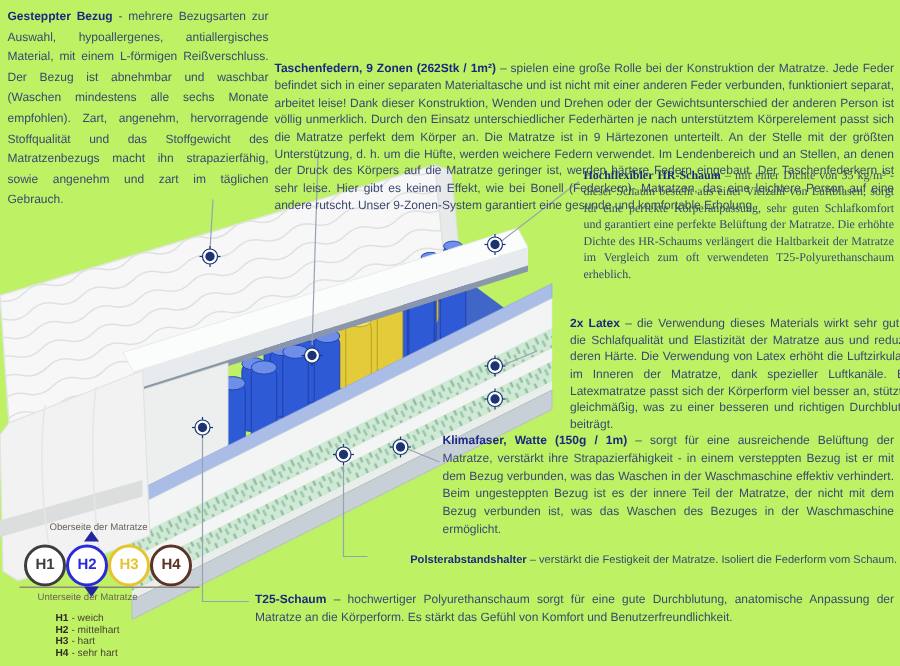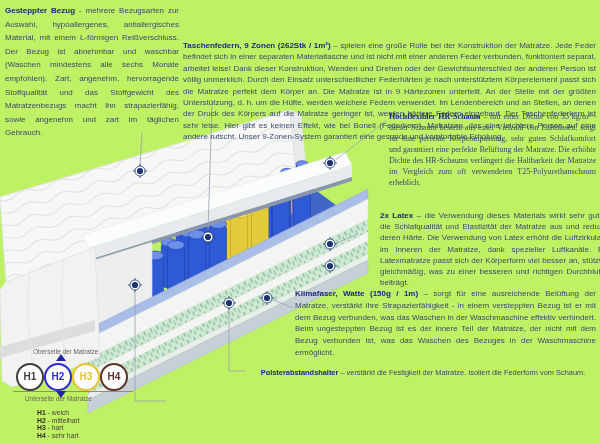--- a/index.html
+++ b/index.html
@@ -7,21 +7,21 @@
          font-family:"Liberation Sans",sans-serif;}
   svg{position:absolute;left:0;top:0;}
   .blk{position:absolute;margin:0;font:8px/11.4px "Liberation Sans",sans-serif;
        color:#3c4772;text-align:justify;}
   .blk b{color:#1c2880;}
   .blk.cover{left:5px;top:4px;width:174px;line-height:13.6px;}
   .blk.springs{left:183px;top:4px;width:413px;line-height:11.4px;margin-top:36px;}
   .blk.hr{left:389px;top:111px;width:207px;line-height:11px;font-family:Liberation Serif, serif;}
   .blk.latex{left:380px;top:210px;width:234px;line-height:11.2px;}
   .blk.klima{left:295px;top:288px;width:301px;line-height:11.8px;}
-  .blk.spacer{left:248px;top:367px;width:350px;white-space:nowrap;font-size:7.4px;text-align:center;}
+  .blk.spacer{left:248px;top:367px;width:350px;white-space:nowrap;font-size:7.4px;text-align:right;}
   .blk.t25{left:170px;top:394px;width:426px;line-height:11.5px;}
   .legend{position:absolute;left:12px;top:345px;width:150px;height:99px;}
   .lg-label{position:absolute;font-size:6.4px;color:#6b635a;white-space:nowrap;}
   .lg-top{left:21px;top:3px;}
   .lg-bottom{left:13px;top:50px;}
   .lg-circles{position:absolute;left:4px;top:18px;display:flex;}
   .zc{width:24px;height:24px;border-radius:50%;border:2.5px solid #3d3d3d;
       font:bold 10px/24px "Liberation Sans",sans-serif;text-align:center;color:#3d3d3d;
       background:#fff;box-sizing:content-box;}
   .z0{border-color:#3d3d3d;color:#3d3d3d;}
@@ -225,20 +225,21 @@
   <p class="blk springs"><b>Taschenfedern, 9 Zonen (262Stk / 1m²)</b> <span>–  spielen eine große Rolle bei der Konstruktion der Matratze. Jede Feder befindet sich in einer separaten Materialtasche und ist nicht mit einer anderen Feder verbunden, funktioniert separat, arbeitet leise! Dank dieser Konstruktion, Wenden und Drehen oder der Gewichtsunterschied der anderen Person ist völlig unmerklich. Durch den Einsatz unterschiedlicher Federhärten je nach unterstütztem Körperelement passt sich die Matratze perfekt dem Körper an. Die Matratze ist in 9 Härtezonen unterteilt. An der Stelle mit der größten Unterstützung, d. h. um die Hüfte, werden weichere Federn verwendet. Im Lendenbereich und an Stellen, an denen der Druck des Körpers auf die Matratze geringer ist, werden härtere Federn eingebaut. Der Taschenfederkern ist sehr leise. Hier gibt es keinen Effekt, wie bei Bonell (Federkern)- Matratzen, das eine leichtere Person auf eine andere rutscht. Unser 9-Zonen-System garantiert eine gesunde und komfortable Erholung.</span></p>
 
   <p class="blk hr"><b>Hochflexibler HR-Schaum</b> <span>–  mit einer Dichte von 35 kg/m³ - dieser Schaum besteht aus einer Vielzahl von Luftblasen, sorgt für eine perfekte Körperanpassung, sehr guten Schlafkomfort und garantiert eine perfekte Belüftung der Matratze. Die erhöhte Dichte des HR-Schaums verlängert die Haltbarkeit der Matratze im Vergleich zum oft verwendeten T25-Polyurethanschaum erheblich.</span></p>
 
   <p class="blk latex"><b>2x Latex</b> <span>–  die Verwendung dieses Materials wirkt sehr gut auf die Schlafqualität und Elastizität der Matratze aus und reduziert deren Härte. Die Verwendung von Latex erhöht die Luftzirkulation im Inneren der Matratze, dank spezieller Luftkanäle. Eine Latexmatratze passt sich der Körperform viel besser an, stützt sie gleichmäßig, was zu einer besseren und richtigen Durchblutung beiträgt.</span></p>
 
   <p class="blk klima"><b>Klimafaser, Watte (150g / 1m)</b> <span>–  sorgt für eine ausreichende Belüftung der Matratze, verstärkt ihre Strapazierfähigkeit - in einem versteppten Bezug ist er mit dem Bezug verbunden, was das Waschen in der Waschmaschine effektiv verhindert. Beim ungesteppten Bezug ist es der innere Teil der Matratze, der nicht mit dem Bezug verbunden ist, was das Waschen des Bezuges in der Waschmaschine ermöglicht.</span></p>
 
   <p class="blk spacer"><b>Polsterabstandshalter</b> <span>– verstärkt die Festigkeit der Matratze. Isoliert die Federform vom Schaum.</span></p>
 
+  <p class="blk t25"><b>T25-Schaum</b> <span>– hochwertiger Polyurethanschaum sorgt für eine gute Durchblutung, anatomische Anpassung der Matratze an die Körperform. Es stärkt das Gefühl von Komfort und Benutzerfreundlichkeit.</span></p>
 
   <div class="legend">
     <div class="lg-label lg-top">Oberseite der Matratze</div>
     <div class="arr up"></div>
     <div class="lg-circles">
       <div class="zc z0">H1</div>
       <div class="zc z1">H2</div>
       <div class="zc z2">H3</div>
       <div class="zc z3">H4</div>
     </div>

